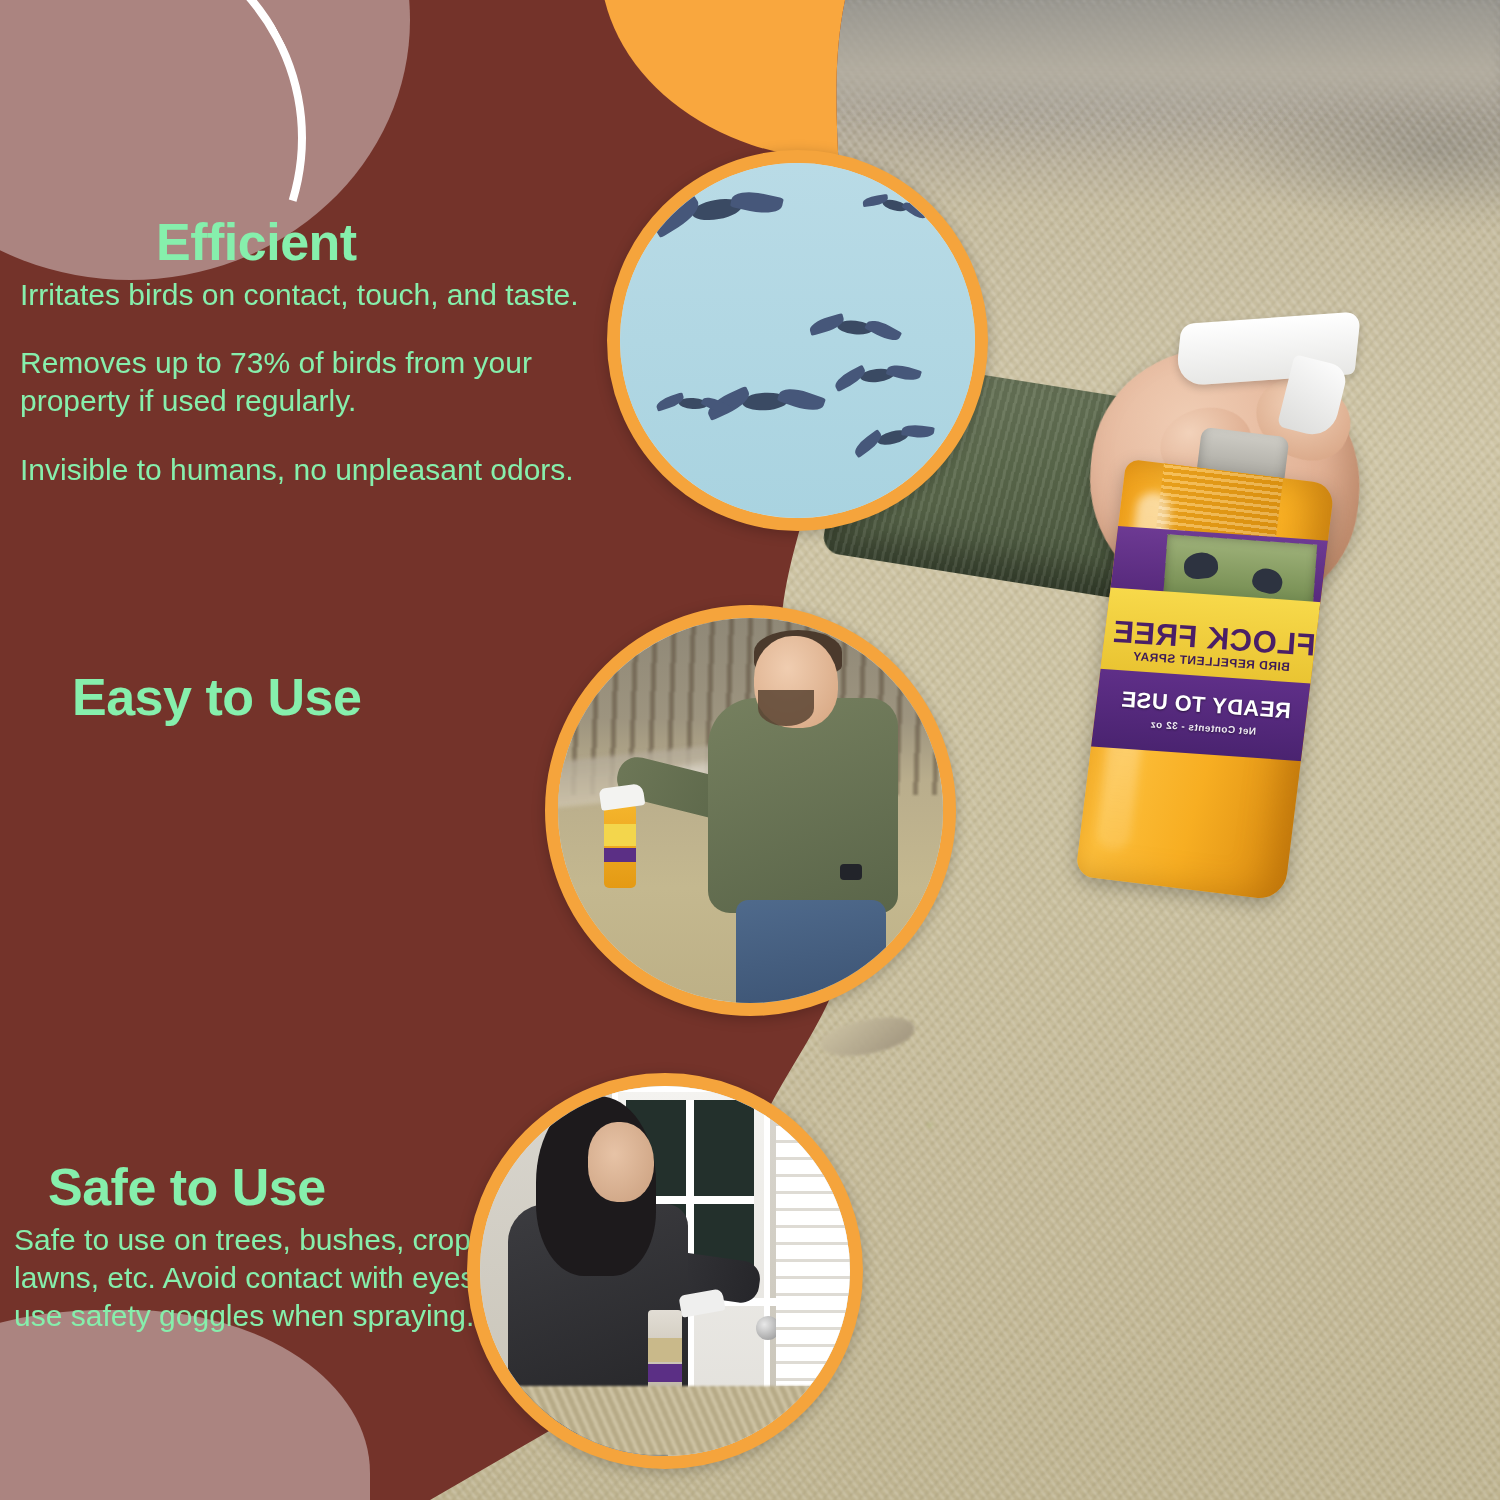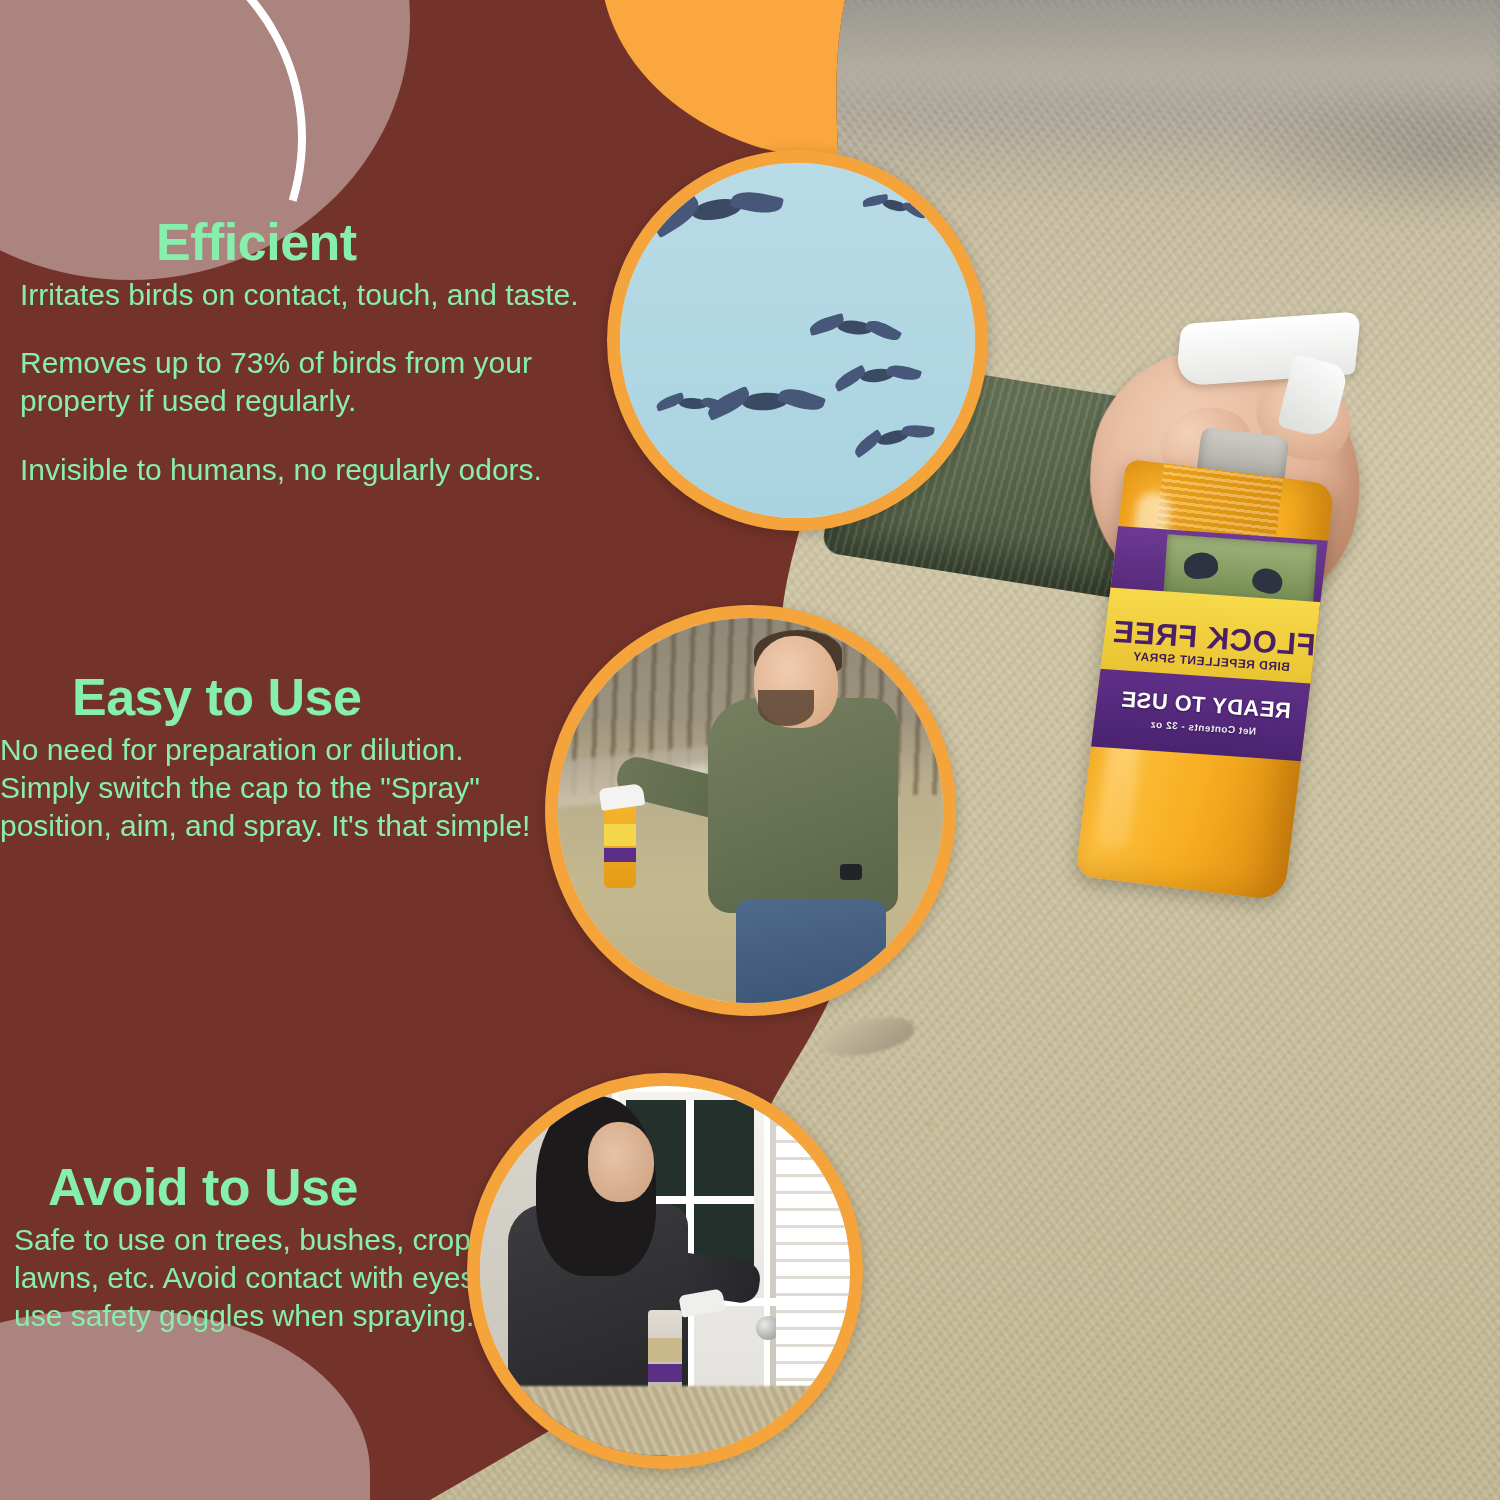--- a/index.html
+++ b/index.html
@@ -374,30 +374,29 @@
     <div class="blob-mauve-top"></div>
     <div class="blob-mauve-bot"></div>
     <div class="blob-orange"></div>
     <div class="white-swoosh"></div>
   </div>
 
   <div class="feature" id="f-efficient">
     <h2>Efficient</h2>
     <p>Irritates birds on contact, touch, and taste.</p>
     <p>Removes up to 73% of birds from your property if used regularly.</p>
-    <p>Invisible to humans, no regularly odors.</p>
+    <p>Invisible to humans, no unpleasant odors.</p>
   </div>
 
   <div class="feature" id="f-easy">
     <h2>Easy to Use</h2>
-    <p>No need for preparation or dilution. Simply switch the cap to the "Spray" position, aim, and spray. It's that simple!</p>
   </div>
 
   <div class="feature" id="f-safe">
-    <h2>Avoid to Use</h2>
+    <h2>Safe to Use</h2>
     <p>Safe to use on trees, bushes, crops, lawns, etc. Avoid contact with eyes, use safety goggles when spraying.</p>
   </div>
 
   <div class="circle" id="circle-birds">
     <div class="sky"></div>
     <div class="bird b1"></div>
     <div class="bird b2"></div>
     <div class="bird b3"></div>
     <div class="bird b4"></div>
     <div class="bird b5"></div>

